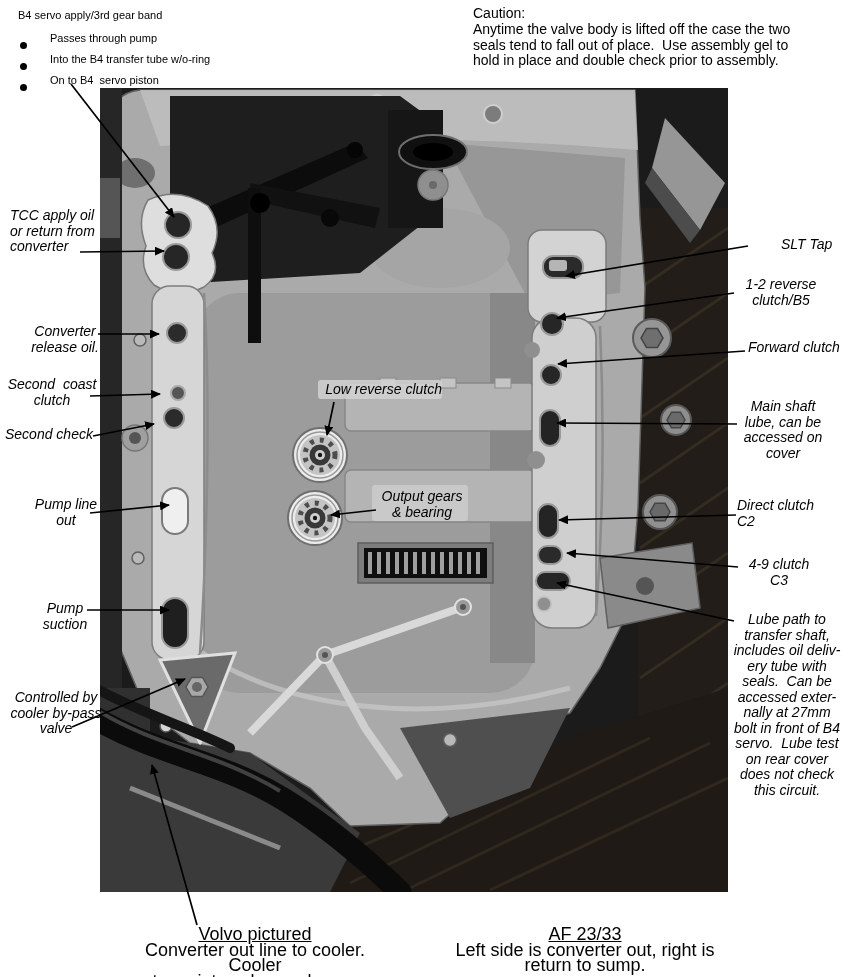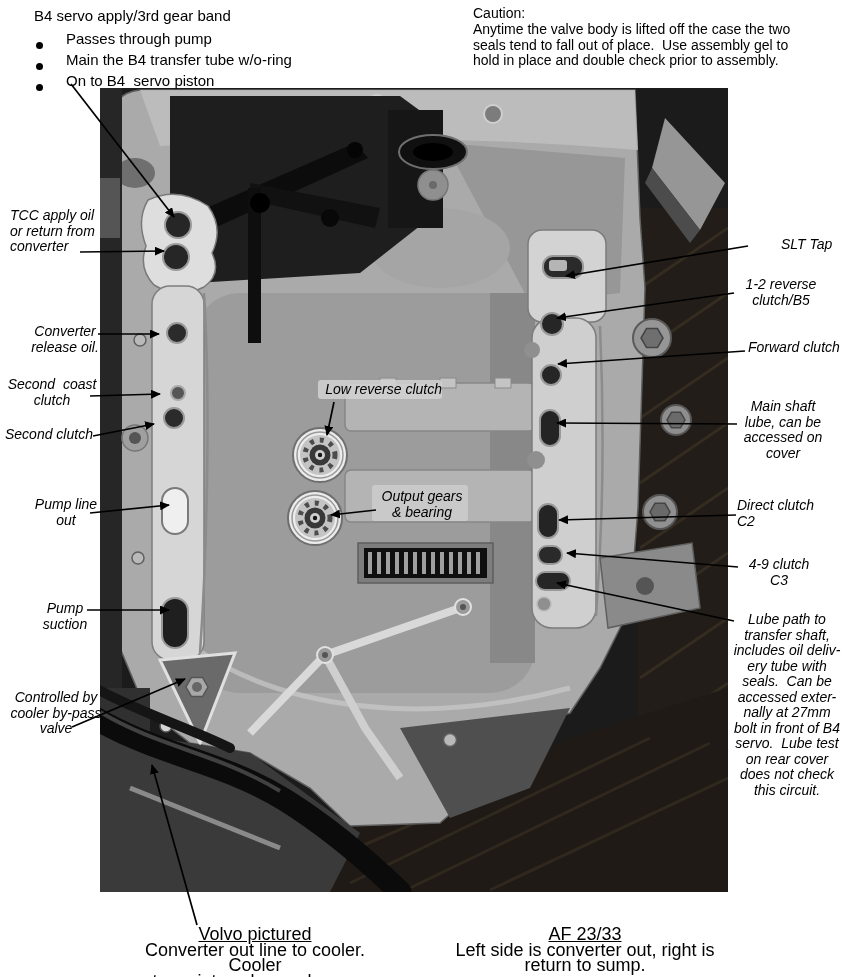--- a/index.html
+++ b/index.html
@@ -1,21 +1,21 @@
 <!DOCTYPE html>
 <html><head>
 <meta charset="utf-8">
 <style>
   html,body { margin:0; padding:0; background:#ffffff; }
   .page {
     position:relative; width:850px; height:977px; background:#ffffff;
     font-family:"Liberation Sans", sans-serif; color:#000; overflow:hidden;
   }
   
-  .topnote { position:absolute; left:18px; top:5px; font-size:15px; line-height:21px; z-index:6;margin-left:16px; }
+  .topnote { position:absolute; left:18px; top:5px; font-size:11px; line-height:21px; z-index:6; }
   .topnote .heading { margin-bottom:2px; white-space:pre-wrap; }
   .bullet-row { display:flex; align-items:flex-end; }
   .bullet-dot { width:7px; height:7px; border-radius:50%; background:#000; margin:7px 23px 0 2px; flex:0 0 auto; }
   .bullet-text { white-space:pre-wrap; }
   .caution { position:absolute; left:473px; top:6px; width:372px; font-size:14px; line-height:15.8px; z-index:6; }
   .caution .cau-body { white-space:pre-wrap; }
   
   .photo-wrap { position:absolute; left:100px; top:88px; width:628px; height:804px; z-index:1; }
   
   .lbl { position:absolute; font-size:14px; line-height:15.5px; white-space:pre-wrap; z-index:6;font-style:italic; }
@@ -50,21 +50,21 @@
 <div class="page">
 
   <div class="topnote">
     <div class="heading">B4 servo apply/3rd gear band</div>
     <div class="bullet-row">
       <span class="bullet-dot"></span>
       <span class="bullet-text">Passes through pump</span>
     </div>
     <div class="bullet-row">
       <span class="bullet-dot"></span>
-      <span class="bullet-text">Main the B4 transfer tube w/o-ring</span>
+      <span class="bullet-text">Into the B4 transfer tube w/o-ring</span>
     </div>
     <div class="bullet-row">
       <span class="bullet-dot"></span>
       <span class="bullet-text">On to B4  servo piston</span>
     </div>
   </div>
 
   <div class="caution">
     <div class="cau-title">Caution:</div>
     <div class="cau-body">Anytime the valve body is lifted off the case the two
@@ -232,21 +232,21 @@
     </svg>
   </div>
 
   <div class="lbl" id="lbl-tcc">TCC apply oil
 or return from
 converter</div>
   <div class="lbl" id="lbl-conv-release">Converter
 release oil.</div>
   <div class="lbl" id="lbl-second-coast">Second  coast
 clutch</div>
-  <div class="lbl" id="lbl-second-clutch">Second clutch</div>
+  <div class="lbl" id="lbl-second-clutch">Second check</div>
   <div class="lbl" id="lbl-pump-line">Pump line
 out</div>
   <div class="lbl" id="lbl-pump-suction">Pump
 suction</div>
   <div class="lbl" id="lbl-cooler-bypass">Controlled by
 cooler by-pass
 valve</div>
 
   <div class="lbl" id="lbl-slt">SLT Tap</div>
   <div class="lbl" id="lbl-12rev">1-2 reverse

